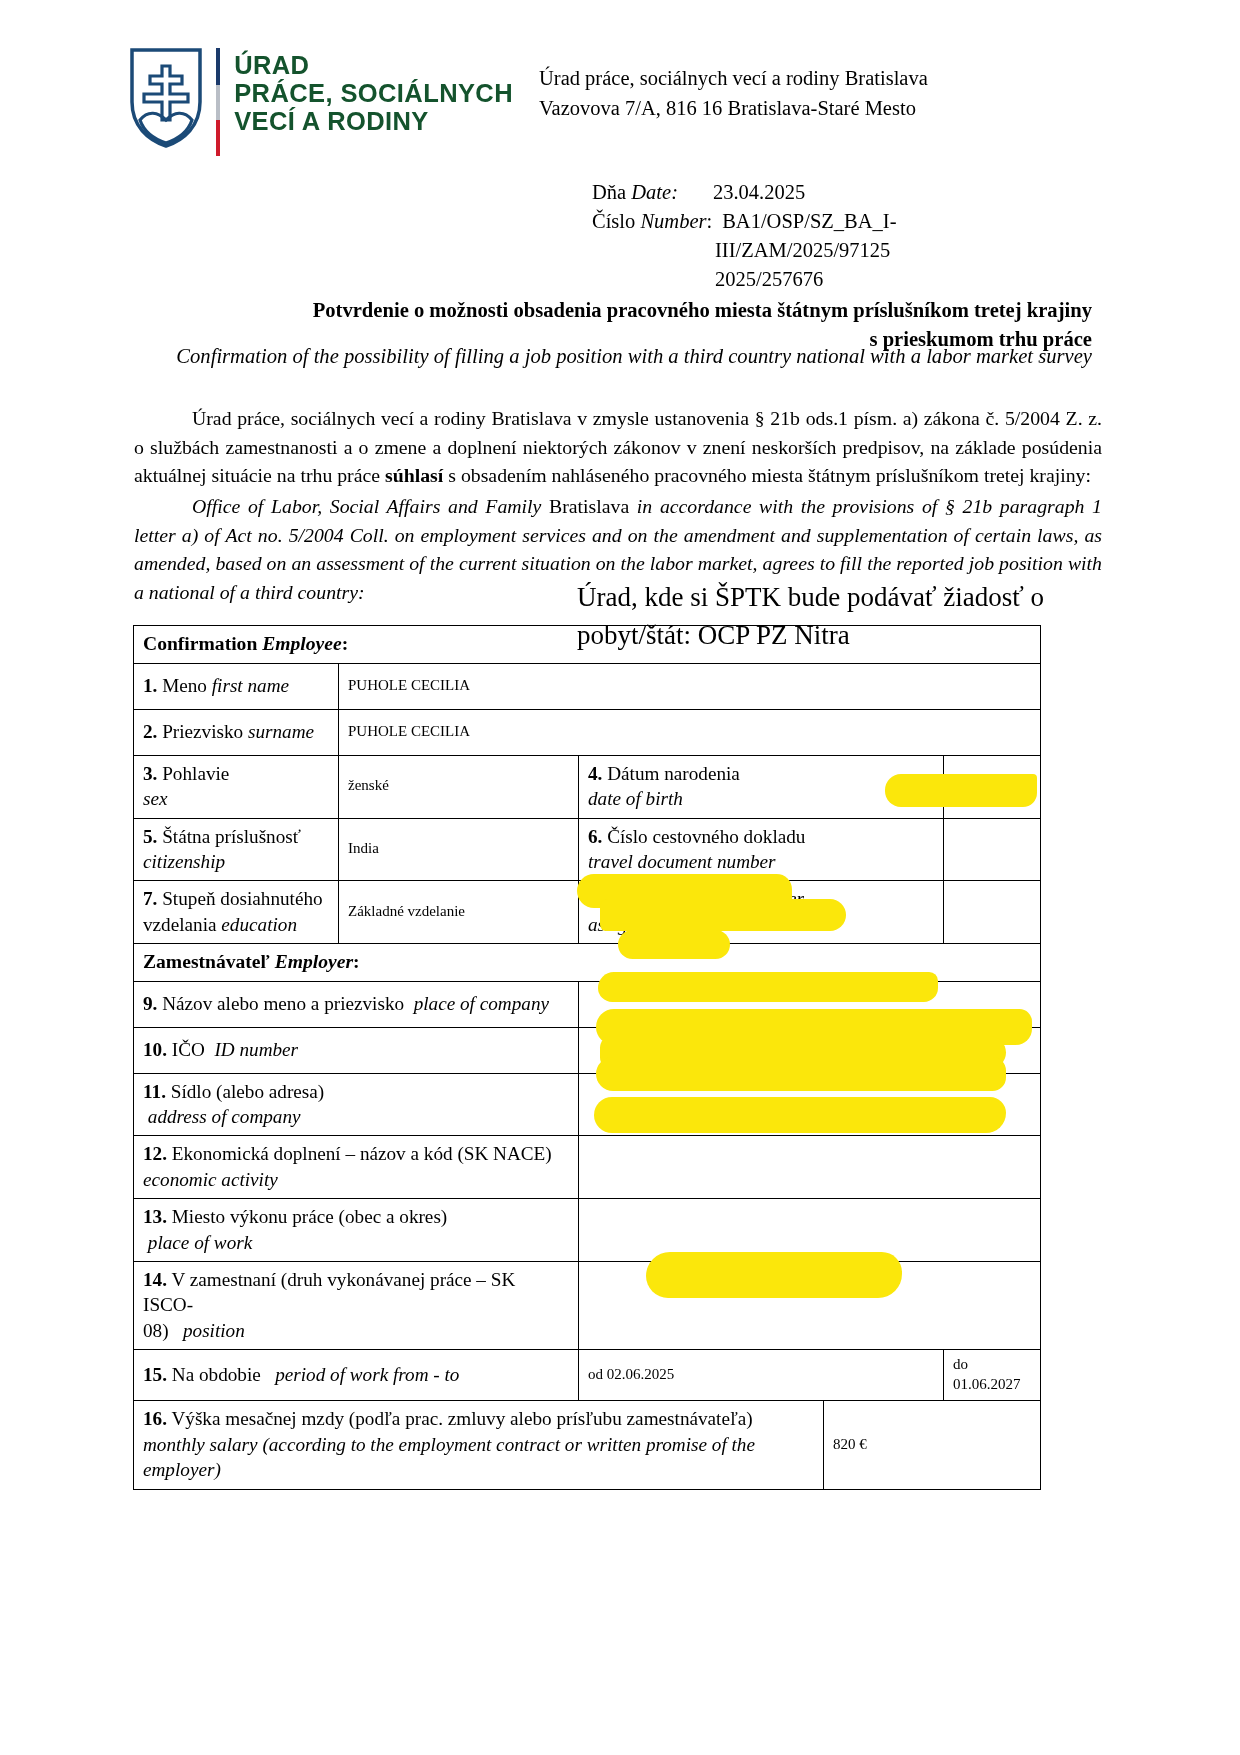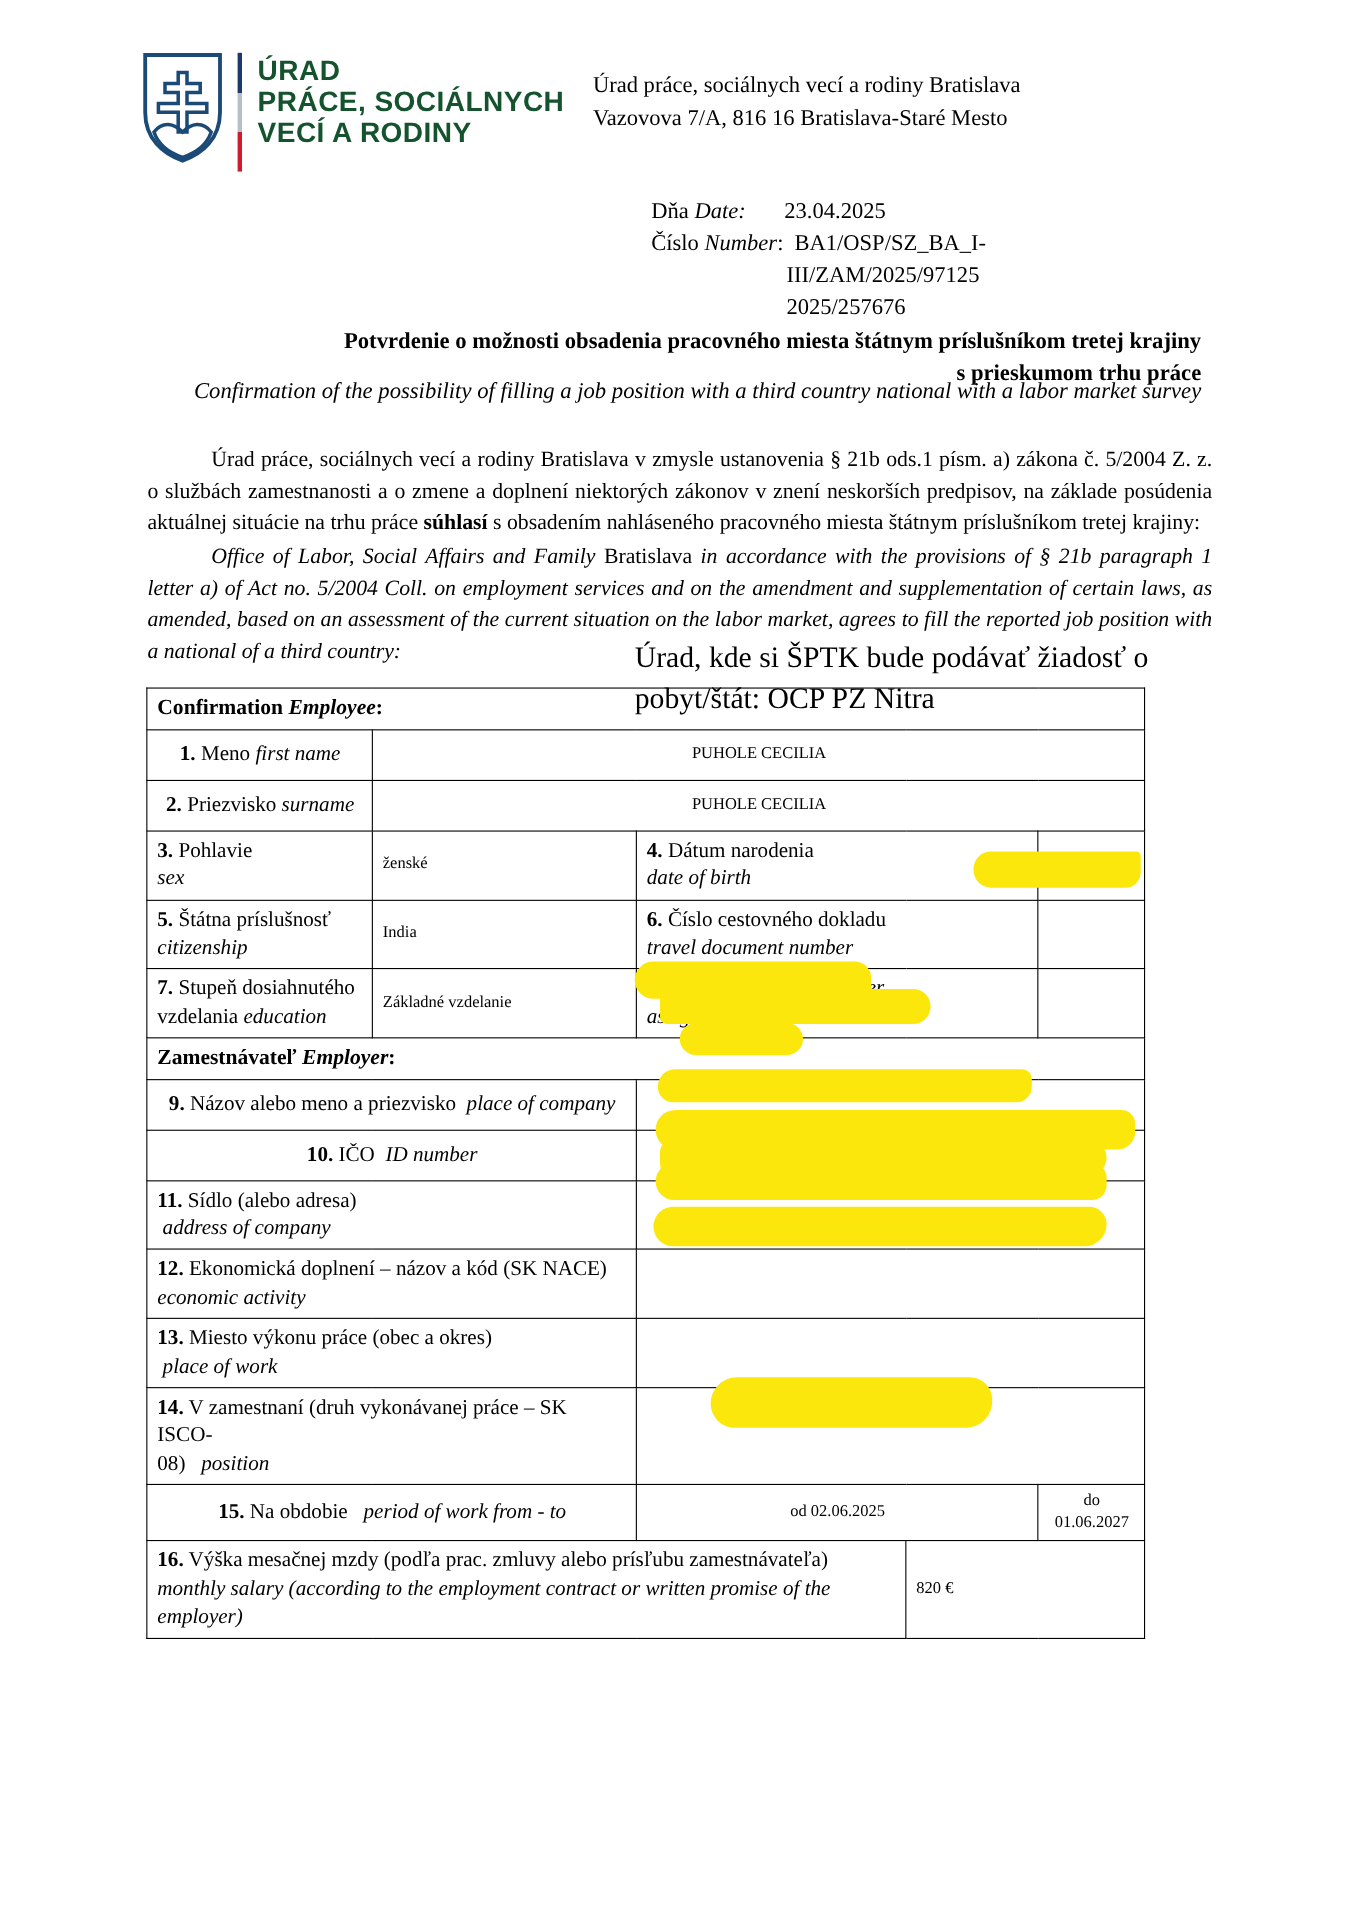--- a/index.html
+++ b/index.html
@@ -150,21 +150,21 @@
     vertical-align: middle;
     line-height: 1.32;
   }
   .form-table td.pad-top { vertical-align: top; }
   .form-table .num { font-weight: bold; }
   .form-table i { font-style: italic; }
   .section-head {
     font-weight: bold;
     font-size: 19.6px;
   }
-  .tall { height: 46px; text-align: center; }
+  .tall { height: 46px; }
   .tall2 { height: 54px; }
   .val { font-size: 15px; }
 
   
   .hl {
     position: absolute;
     background: #FBE70B;
     pointer-events: none;
   }
   .hl.r1 { left: 885px; top: 774px;  width: 152px; height: 33px; border-radius: 16px 4px 14px 16px; }

